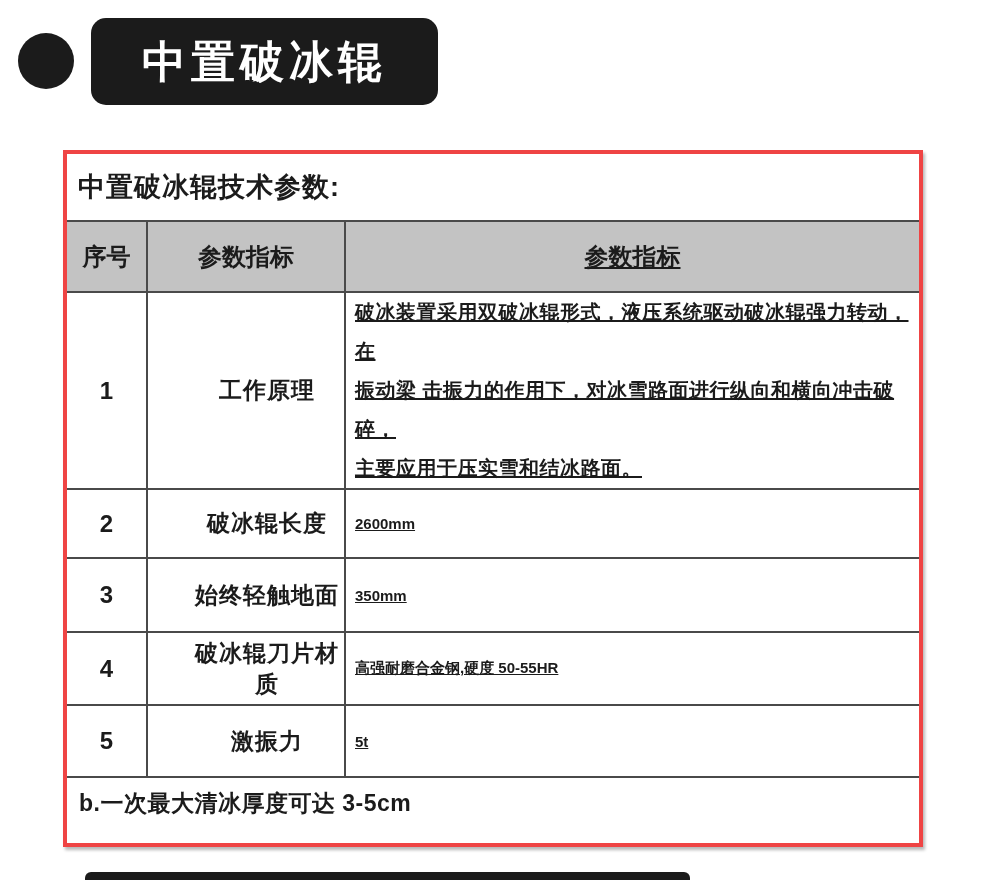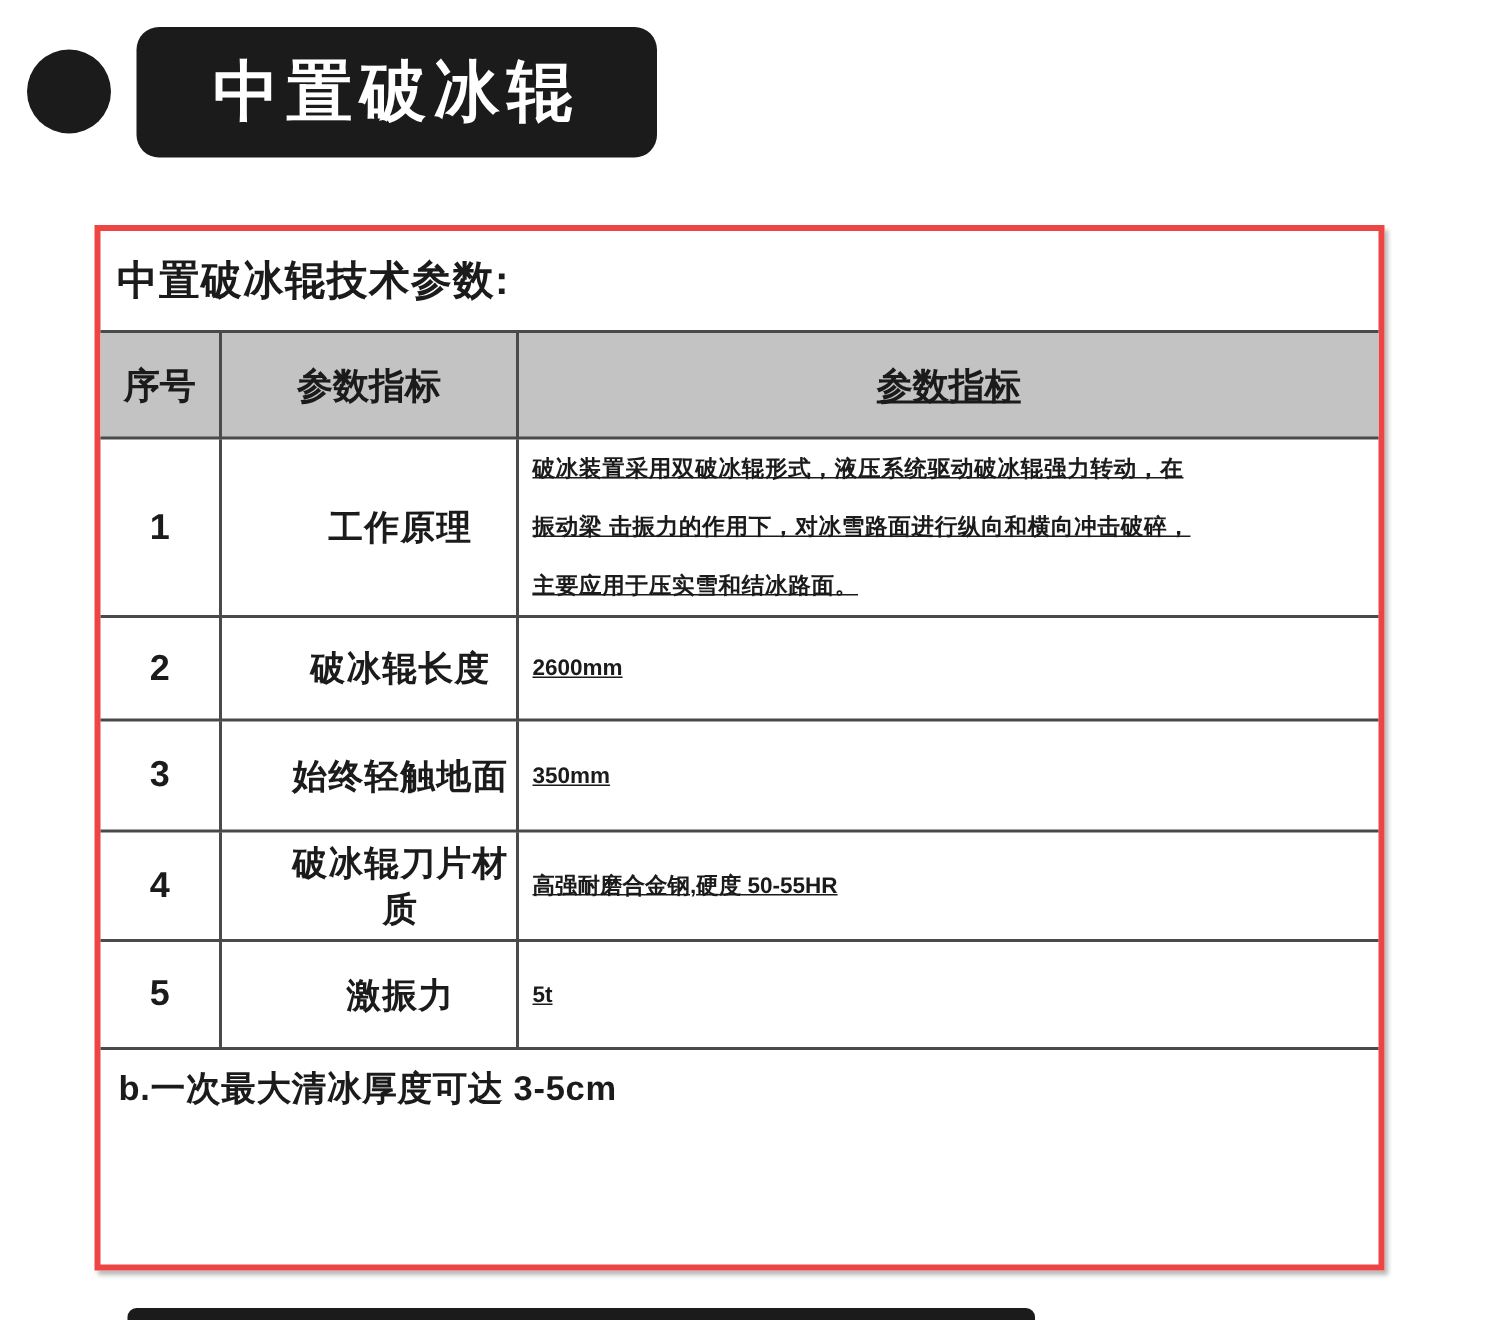--- a/index.html
+++ b/index.html
@@ -67,21 +67,21 @@
     font-size: 24px;
     text-align: center;
   }
   td.num  { text-align: center; font-size: 24px; }
   td.item { text-align: center; font-size: 23px; letter-spacing: 1px; padding-left: 42px; }
   td.val  {
     text-align: left; padding-left: 9px; padding-right: 6px;
     font-size: 15px;
   }
   td.val.long {
-    font-size: 15px;
+    font-size: 20px;
     line-height: 39px;
     white-space: pre-line;
     letter-spacing: 0.5px;
   }
   tr.r1 td { height: 119px; }
   tr.r2 td { height: 69px; }
   tr.r3 td { height: 74px; }
   tr.r4 td { height: 73px; }
   tr.r5 td { height: 72px; }
 

